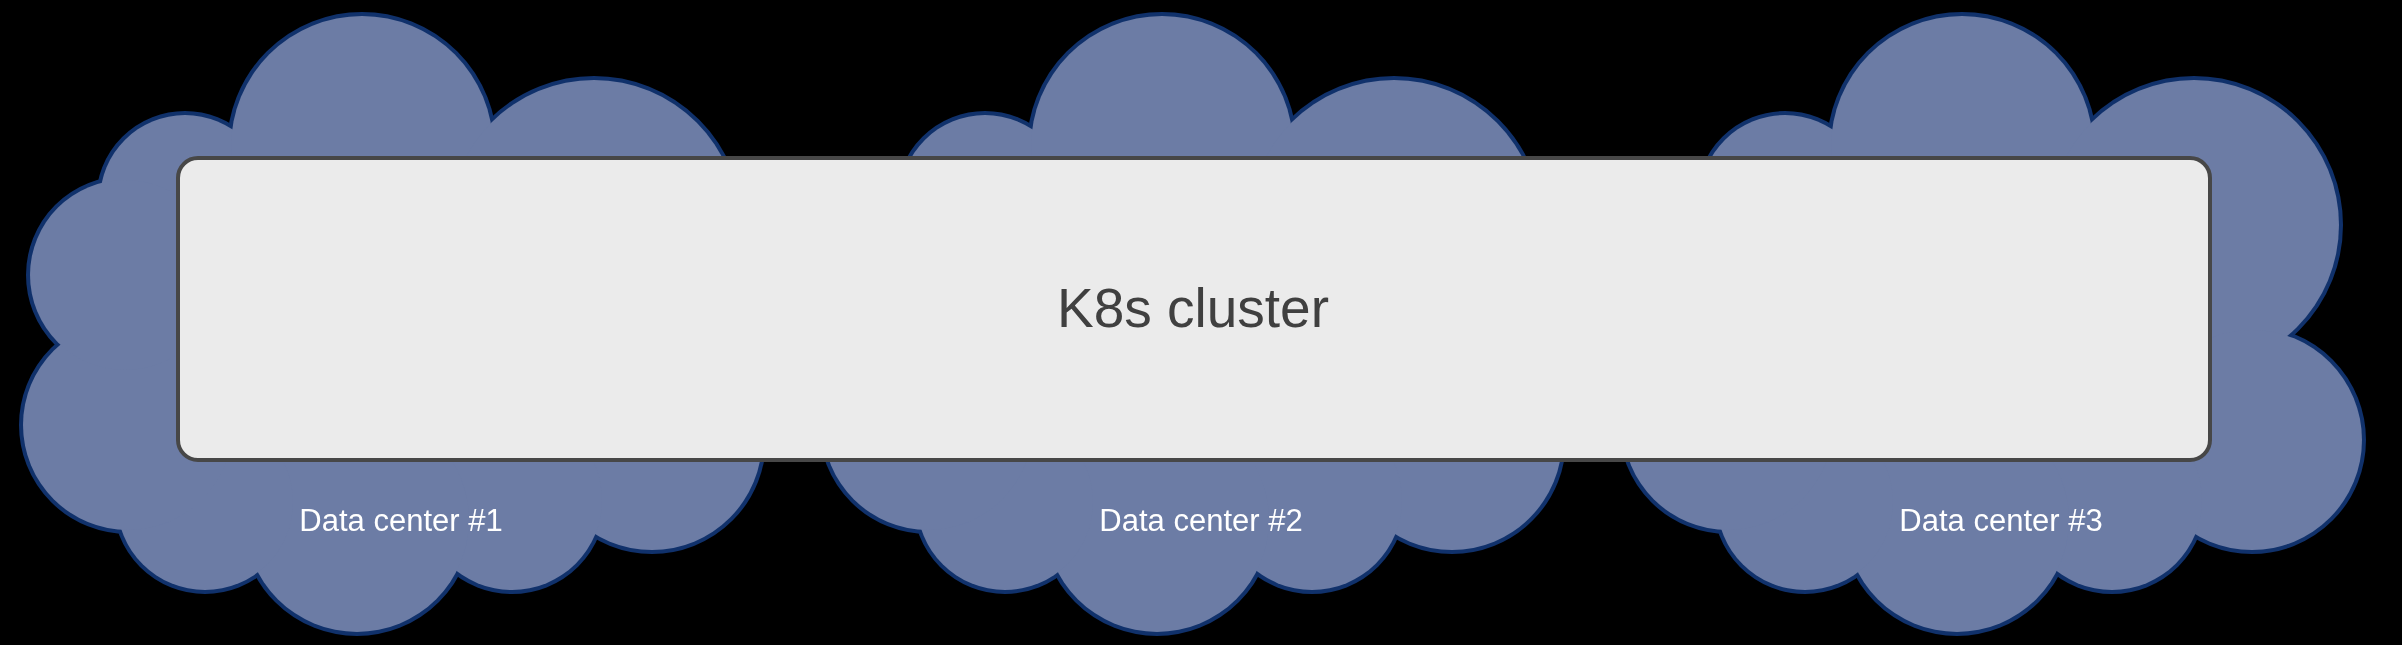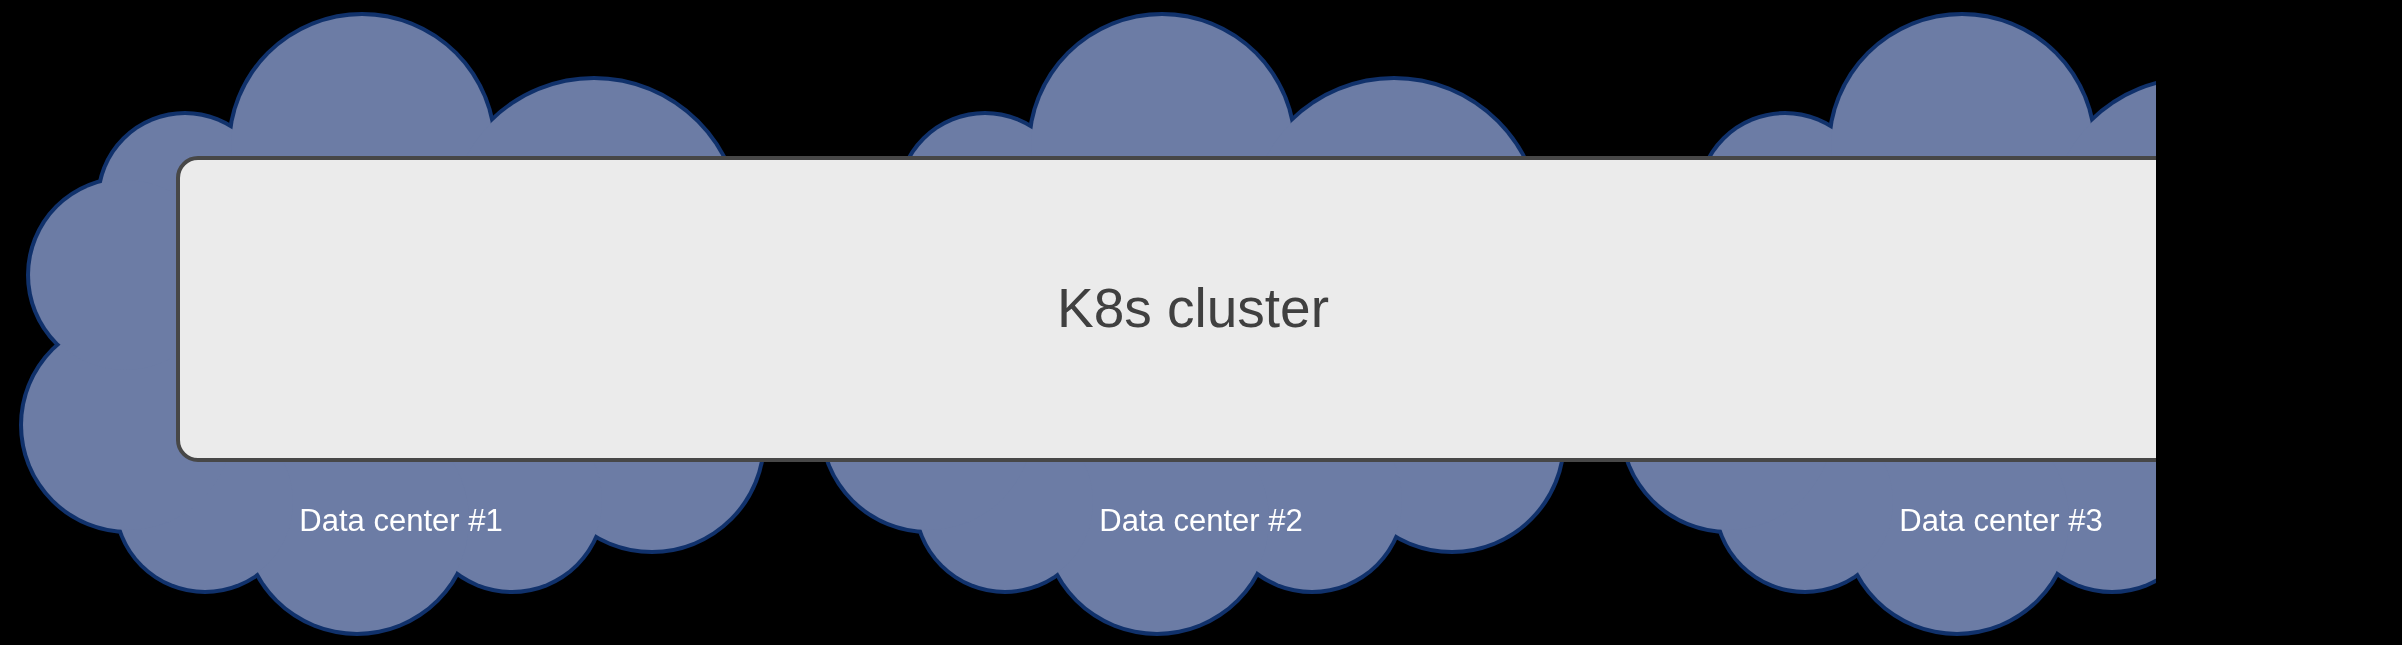--- a/index.html
+++ b/index.html
@@ -2,21 +2,21 @@
 <html style="--background: #000000; --cloud-fill: #6C7CA5; --cloud-border: #10316B; --box-fill: #EBEBEB; --box-border: #474747; --title-color: #404040; --label-color: #FFFFFF;"><head>
 <meta charset="utf-8">
 <style>
   html, body {
     margin: 0;
     padding: 0;
     background: var(--background, #000000);
   }
   .stage {
     position: relative;
-    width: 2156px;
+    width: 2402px;
     height: 645px;
     background: var(--background, #000000);
     overflow: hidden;
     font-family: "Liberation Sans", sans-serif;
   }
   svg { display: block; }
 
   
   .cloud-pass1 {
     fill: var(--cloud-fill, #6C7CA5);

